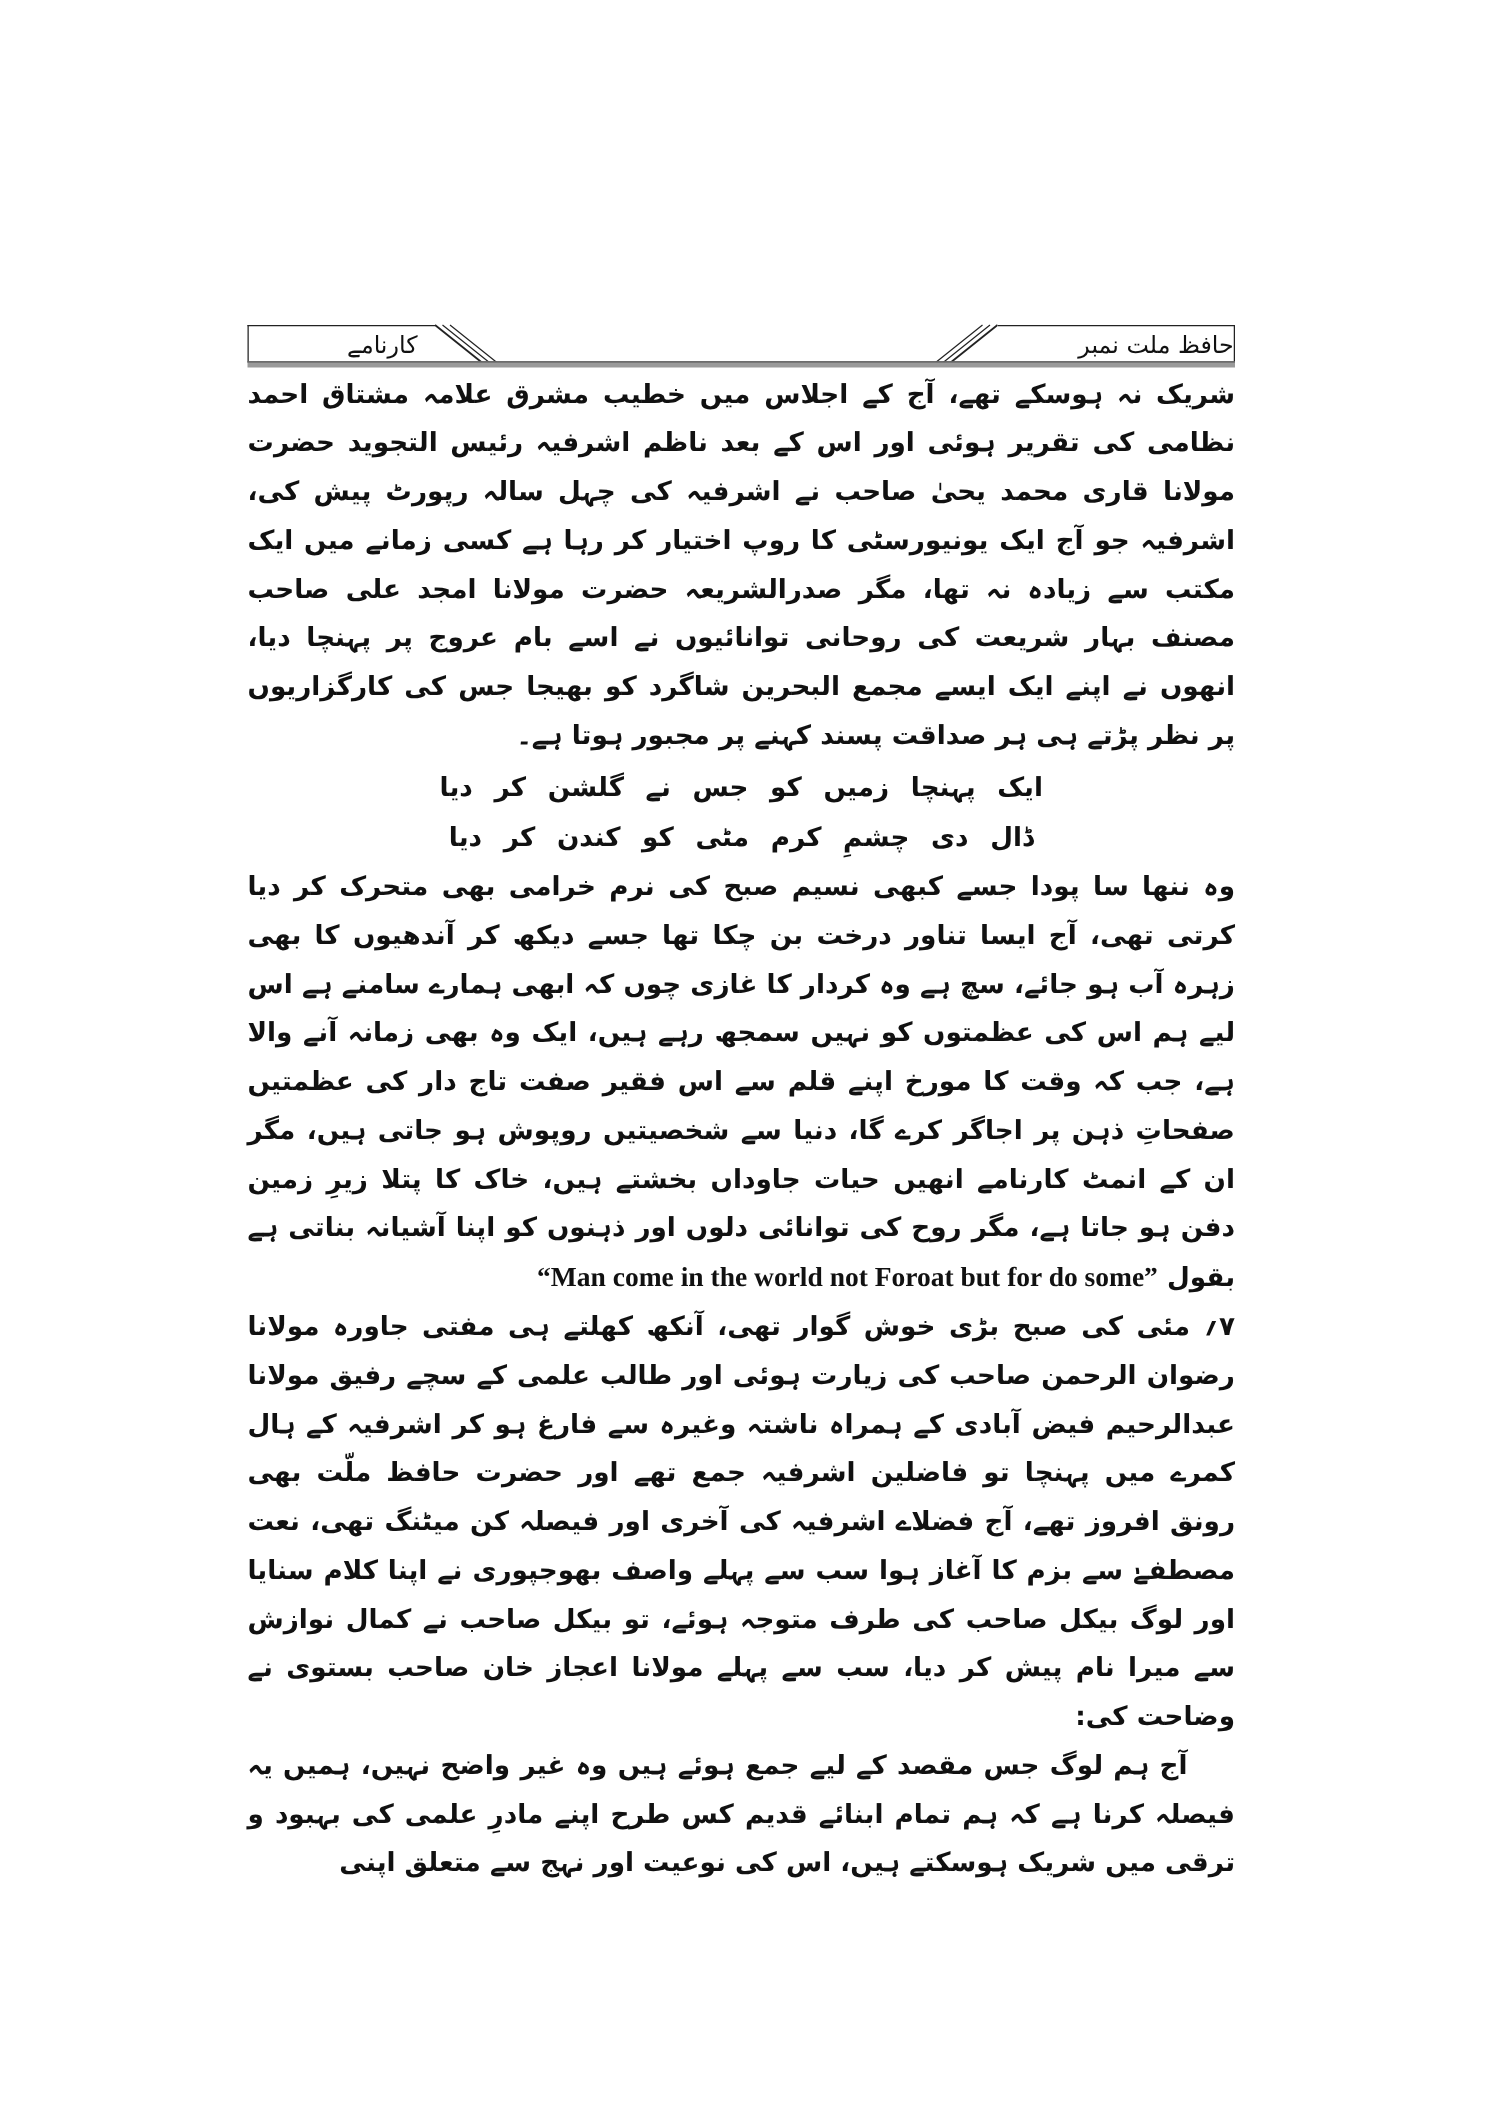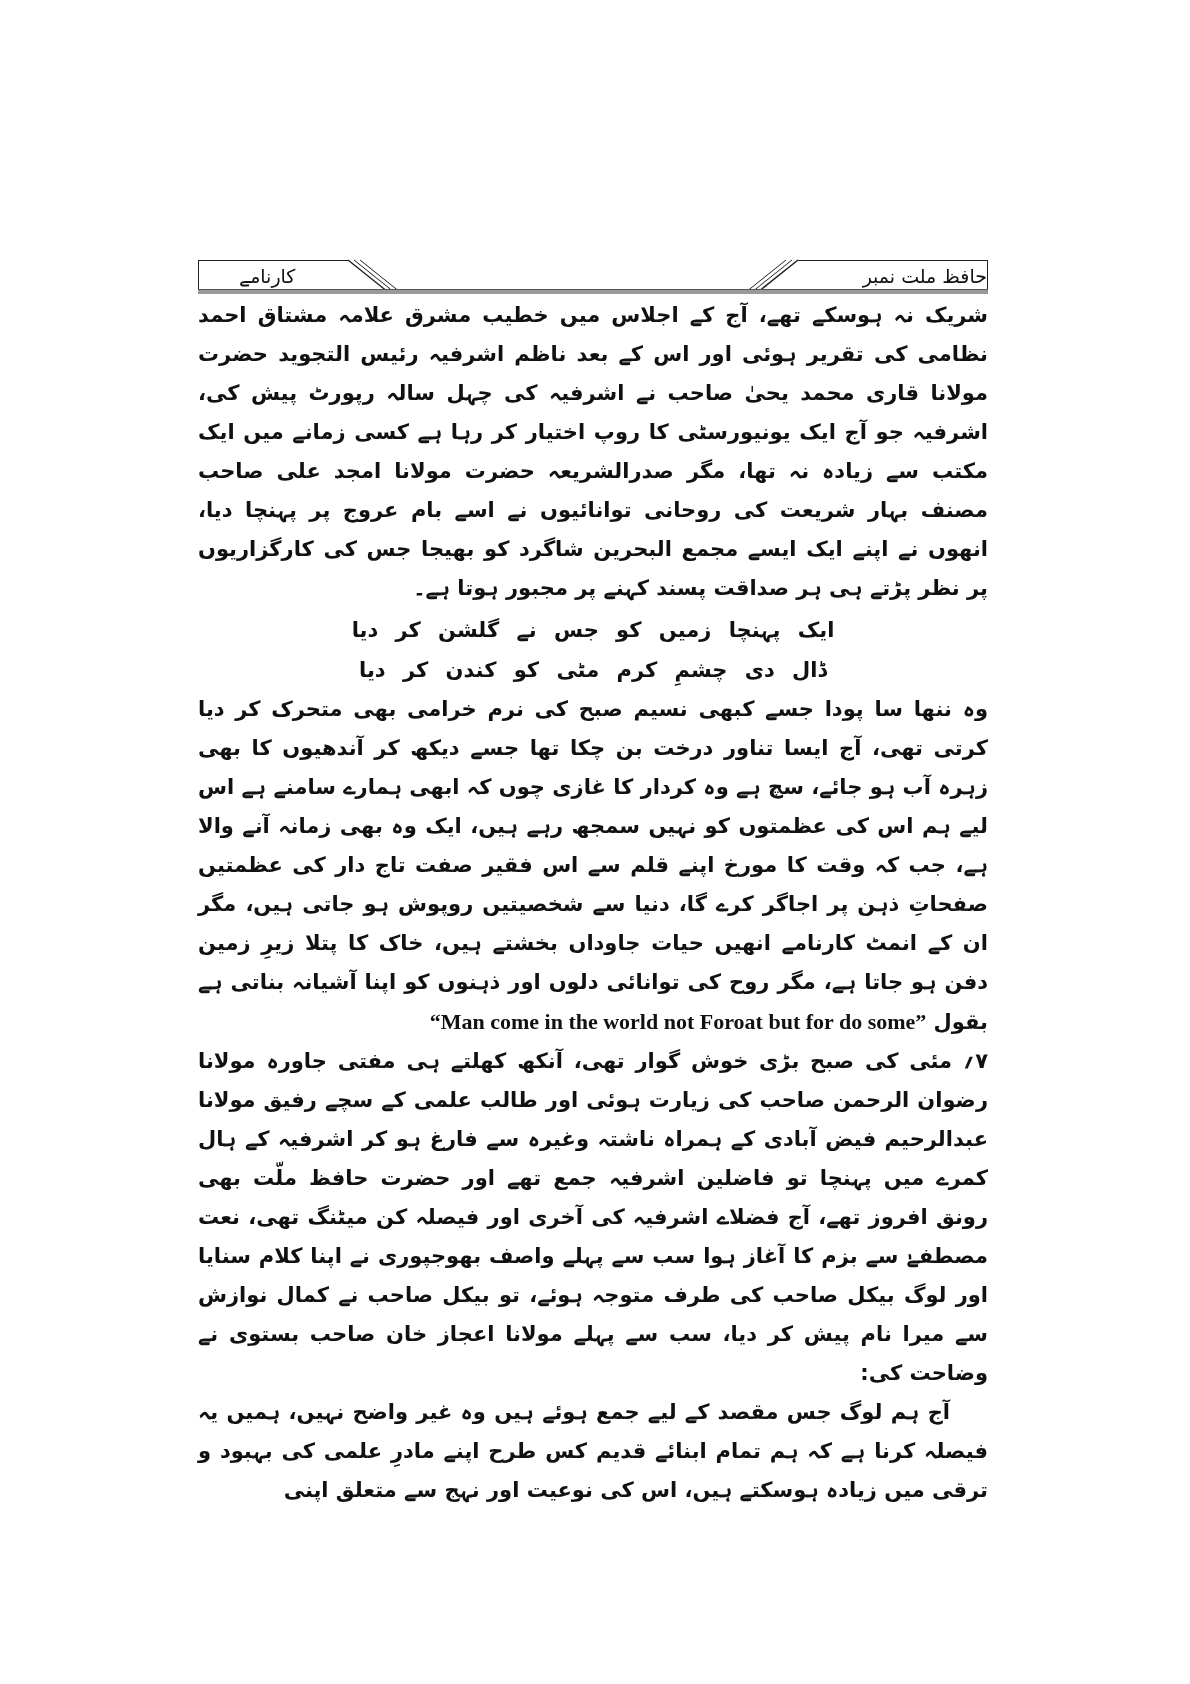--- a/index.html
+++ b/index.html
@@ -1,21 +1,21 @@
 <!DOCTYPE html>
 <html><head>
   <meta charset="utf-8">
   <style>
     html, body { margin: 0; padding: 0; background: #ffffff; }
     body { width: 1190px; height: 1684px; position: relative; overflow: hidden; font-family: "DejaVu Sans", sans-serif; color: #111; }
     .page { position: absolute; left: 198px; top: 258px; width: 790px; }
     
     .header { position: relative; height: 36px; }
     .hdr-box { position: absolute; top: 2px; height: 30px; border: 1.5px solid #222; border-bottom: none; background: #fff; display: flex; align-items: center; font-size: 19px; direction: rtl; }
-    .hdr-left { left: 0; width: 150px; justify-content: flex-end; padding-right: 14px; box-sizing: border-box; border-right: none; padding-left: 40px; }
+    .hdr-left { left: 0; width: 150px; justify-content: flex-start; padding-right: 14px; box-sizing: border-box; border-right: none; padding-left: 40px; }
     .hdr-right { right: 0; width: 190px; justify-content: flex-start; box-sizing: border-box; border-left: none; }
     .hdr-center { position: absolute; left: 0; right: 0; top: 4px; text-align: right; font-size: 20px; direction: ltr; }
     .hdr-rule { position: absolute; left: 0; right: 0; bottom: 0; height: 4px; background: #9a9a9a; border-top: 1px solid #555; }
     .hdr-diag { position: absolute; top: 0; }
     
     .body { direction: rtl; text-align: justify; font-size: 21px; line-height: 39px; margin-top: 2px; font-weight: bold; }
     .para { margin: 0; }
     .poem { text-align: center; margin: 2px 0 0 0; }
     .poem .verse { display: block; font-size: 21px; line-height: 40px; word-spacing: 10px; letter-spacing: 0.5px; }
     .indent { text-indent: 38px; }
@@ -55,15 +55,15 @@
       <span class="verse">ڈال دی چشمِ کرم مٹی کو کندن کر دیا</span>
     </div>
 
     <p class="para">
       <span>وہ ننھا سا پودا جسے کبھی نسیم صبح کی نرم خرامی بھی متحرک کر دیا کرتی تھی، آج ایسا تناور درخت بن چکا تھا جسے دیکھ کر آندھیوں کا بھی زہرہ آب ہو جائے، سچ ہے وہ کردار کا غازی چوں کہ ابھی ہمارے سامنے ہے اس لیے ہم اس کی عظمتوں کو نہیں سمجھ رہے ہیں، ایک وہ بھی زمانہ آنے والا ہے، جب کہ وقت کا مورخ اپنے قلم سے اس فقیر صفت تاج دار کی عظمتیں صفحاتِ ذہن پر اجاگر کرے گا، دنیا سے شخصیتیں روپوش ہو جاتی ہیں، مگر ان کے انمٹ کارنامے انھیں حیات جاوداں بخشتے ہیں، خاک کا پتلا زیرِ زمین دفن ہو جاتا ہے، مگر روح کی توانائی دلوں اور ذہنوں کو اپنا آشیانہ بناتی ہے بقول</span>
       <span class="quote">“Man come in the world not Foroat but for do some”</span>
     </p>
 
     <p class="para">۷؍ مئی کی صبح بڑی خوش گوار تھی، آنکھ کھلتے ہی مفتی جاورہ مولانا رضوان الرحمن صاحب کی زیارت ہوئی اور طالب علمی کے سچے رفیق مولانا عبدالرحیم فیض آبادی کے ہمراہ ناشتہ وغیرہ سے فارغ ہو کر اشرفیہ کے ہال کمرے میں پہنچا تو فاضلین اشرفیہ جمع تھے اور حضرت حافظ ملّت بھی رونق افروز تھے، آج فضلاے اشرفیہ کی آخری اور فیصلہ کن میٹنگ تھی، نعت مصطفےٰ سے بزم کا آغاز ہوا سب سے پہلے واصف بھوجپوری نے اپنا کلام سنایا اور لوگ بیکل صاحب کی طرف متوجہ ہوئے، تو بیکل صاحب نے کمال نوازش سے میرا نام پیش کر دیا، سب سے پہلے مولانا اعجاز خان صاحب بستوی نے وضاحت کی:</p>
 
-    <p class="para indent">آج ہم لوگ جس مقصد کے لیے جمع ہوئے ہیں وہ غیر واضح نہیں، ہمیں یہ فیصلہ کرنا ہے کہ ہم تمام ابنائے قدیم کس طرح اپنے مادرِ علمی کی بہبود و ترقی میں زیادہ ہوسکتے ہیں، اس کی نوعیت اور نہج سے متعلق اپنی</p>
+    <p class="para indent">آج ہم لوگ جس مقصد کے لیے جمع ہوئے ہیں وہ غیر واضح نہیں، ہمیں یہ فیصلہ کرنا ہے کہ ہم تمام ابنائے قدیم کس طرح اپنے مادرِ علمی کی بہبود و ترقی میں شریک ہوسکتے ہیں، اس کی نوعیت اور نہج سے متعلق اپنی</p>
   </div>
 </div>
 
 </body></html>

